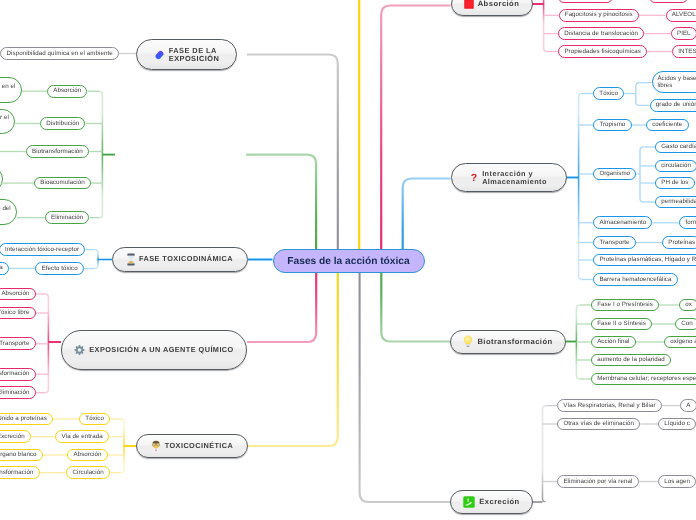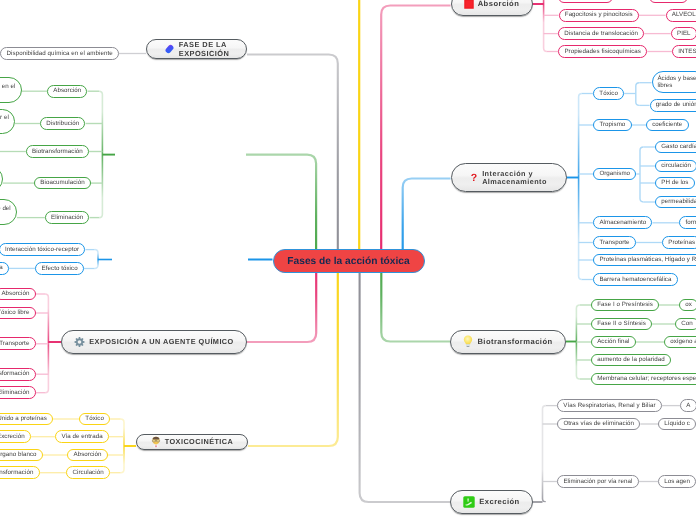--- a/index.html
+++ b/index.html
@@ -9,21 +9,21 @@
        -webkit-font-smoothing:antialiased;
        text-rendering:geometricPrecision;}
   #stage{position:relative;width:696px;height:520px;overflow:hidden;background:#fff;}
   svg.links{position:absolute;left:0;top:0;width:696px;height:520px;pointer-events:none;}
   .node{position:absolute;box-sizing:border-box;display:flex;align-items:center;
         justify-content:center;white-space:nowrap;}
   .n1{background:linear-gradient(to bottom,#fbfbfb 0%,#f6f6f6 42%,#ededed 52%,#efefef 76%,#e6e6e6 100%);
       border:1.15px solid #555b60;border-radius:999px;
       box-shadow:0 1.3px 1.2px -0.8px rgba(0,0,0,.6);
       color:#3d3d3d;font-weight:bold;letter-spacing:.45px;line-height:8.4px;}
-  .nroot{background:#ef4444;border:1.4px solid #2f93da;border-radius:999px;
+  .nroot{background:#c4b5fd;border:1.4px solid #2f93da;border-radius:999px;
          color:#142a52;font-weight:bold;letter-spacing:0;}
   .n2{background:#fff;border-radius:999px;color:#414141;text-align:center;
       line-height:1.1;letter-spacing:.05px;}
   .tx{display:block;}
   .ico{display:inline-flex;flex:none;align-items:center;justify-content:center;
        margin-right:4px;}
   .lbl{display:inline-block;position:relative;top:.5px;}
 </style>
 </head>
 <body>
@@ -222,52 +222,66 @@
     <path d="M 542.5 481.5 L 557.2 481.5" fill="none" stroke="#cfcfd3" stroke-width="1.30"></path>
     <path d="M 661.7 405.6 L 680.0 405.6" fill="none" stroke="#cfcfd3" stroke-width="1.30"></path>
     <path d="M 640.3 424.0 L 658.0 424.0" fill="none" stroke="#cfcfd3" stroke-width="1.30"></path>
     <path d="M 638.6 481.5 L 658.0 481.5" fill="none" stroke="#cfcfd3" stroke-width="1.30"></path>
   </svg>
 <div class="node nroot" style="left: 272.5px; top: 249px; width: 152px; height: 24px; font-size: 10.2px;">
       <span class="lbl">
         <span class="tx">Fases de la acción tóxica</span>
       </span>
     </div>
-    <div class="node n1" style="left: 146px; top: 39px; width: 101px; height: 20px; font-size: 7.4px;">
+    <div class="node n1" style="left: 136px; top: 39px; width: 101px; height: 31px; font-size: 7.4px;">
       <span class="ico">
         <svg width="11" height="12" viewBox="0 0 22 24">
 <defs>
             <linearGradient id="gpill" x1="0" y1="0" x2="1" y2="1">
 <stop offset="0" stop-color="#9d3ae0"></stop>
               <stop offset=".28" stop-color="#4c4bf5"></stop>
 <stop offset="1" stop-color="#2569f8"></stop>
             </linearGradient>
           </defs>
 <g transform="rotate(42 11 12)">
 <rect x="5.5" y="3" width="11" height="18" rx="5.5" fill="url(#gpill)"></rect>
 </g>
         </svg>
       </span>
       <span class="lbl">
         <span class="tx">FASE DE LA</span>
         <span class="tx">EXPOSICIÓN</span>
       </span>
     </div>
-    <div class="node n1" style="left: 61px; top: 330px; width: 186px; height: 24px; font-size: 7.3px;">
+    <div class="node n1" style="left: 112px; top: 246.5px; width: 136px; height: 25px; font-size: 7.3px;">
+      <span class="ico">
+        <svg width="8" height="13" viewBox="0 0 16 26">
+<rect x="0.8" y="1.0" width="14.4" height="4.6" rx="1.1" fill="#545b6b"></rect>
+<rect x="0.8" y="20.4" width="14.4" height="4.6" rx="1.1" fill="#545b6b"></rect>
+<path d="M2.6 5.6 h10.8 v3.4 L8 13 l-5.4 -4 z" fill="#dce8f2"></path>
+<path d="M2.6 20.4 h10.8 v-3.2 L8 13 l-5.4 4.2 z" fill="#dce8f2"></path>
+<path d="M3.6 20.4 h8.8 v-2.2 c-1.3 -1.6 -2.6 -2.4 -4.4 -2.4 s-3.1 0.8 -4.4 2.4 z" fill="#eeb23a"></path>
+</svg>
+      </span>
+      <span class="lbl">
+        <span class="tx">FASE TOXICODINÁMICA</span>
+      </span>
+    </div>
+    <div class="node n1" style="left: 61px; top: 330px; width: 186px; height: 40px; font-size: 7.3px;">
       <span class="ico">
         <svg width="11" height="12" viewBox="0 0 24 24">
 <path d="M 19.73 9.94 L 22.88 10.41 L 22.88 13.59 L 19.73 14.06 L 18.92 16.01 L 20.82 18.57 L 18.57 20.82 L 16.01 18.92 L 14.06 19.73 L 13.59 22.88 L 10.41 22.88 L 9.94 19.73 L 7.99 18.92 L 5.43 20.82 L 3.18 18.57 L 5.08 16.01 L 4.27 14.06 L 1.12 13.59 L 1.12 10.41 L 4.27 9.94 L 5.08 7.99 L 3.18 5.43 L 5.43 3.18 L 7.99 5.08 L 9.94 4.27 L 10.41 1.12 L 13.59 1.12 L 14.06 4.27 L 16.01 5.08 L 18.57 3.18 L 20.82 5.43 L 18.92 7.99 Z" fill="#77909e" fill-rule="evenodd"></path>
 <circle cx="12" cy="12" r="4.0" fill="#f2f2f2"></circle>
 </svg>
       </span>
       <span class="lbl">
         <span class="tx">EXPOSICIÓN A UN AGENTE QUÍMICO</span>
       </span>
     </div>
-    <div class="node n1" style="left: 136px; top: 434px; width: 112px; height: 16px; font-size: 7.3px;">
+    <div class="node n1" style="left: 136px; top: 434px; width: 112px; height: 24px; font-size: 7.3px;">
       <span class="ico">
         <svg width="10" height="12" viewBox="0 0 20 24">
 <path d="M10 1.6 c4.6 0 7.2 2.6 7.2 7.0 c0 4.6 -3.2 8.4 -7.2 8.4 S2.8 13.2 2.8 8.6
  C2.8 4.2 5.4 1.6 10 1.6 z" fill="#f4c650"></path>
 <path d="M3.0 6.0 c0.9 -3.0 3.8 -4.4 7.0 -4.4 s6.1 1.4 7.0 4.4 c-1.0 0.8 -2.6 1.1 -7.0 1.1
  S4.0 6.8 3.0 6.0 z" fill="#6b5240"></path>
 <rect x="2.8" y="7.6" width="6.0" height="4.0" rx="1.2" fill="#f7e08d" stroke="#7d7468" stroke-width="1.1"></rect>
 <rect x="11.2" y="7.6" width="6.0" height="4.0" rx="1.2" fill="#f7e08d" stroke="#7d7468" stroke-width="1.1"></rect>
 <path d="M8.8 9.2 h2.4" stroke="#7d7468" stroke-width="1.0" fill="none"></path>
 <path d="M5.6 17.4 l4.4 2.0 l4.4 -2.0 l0.9 5.8 l-10.6 0 z" fill="#f4f6f8"></path>

